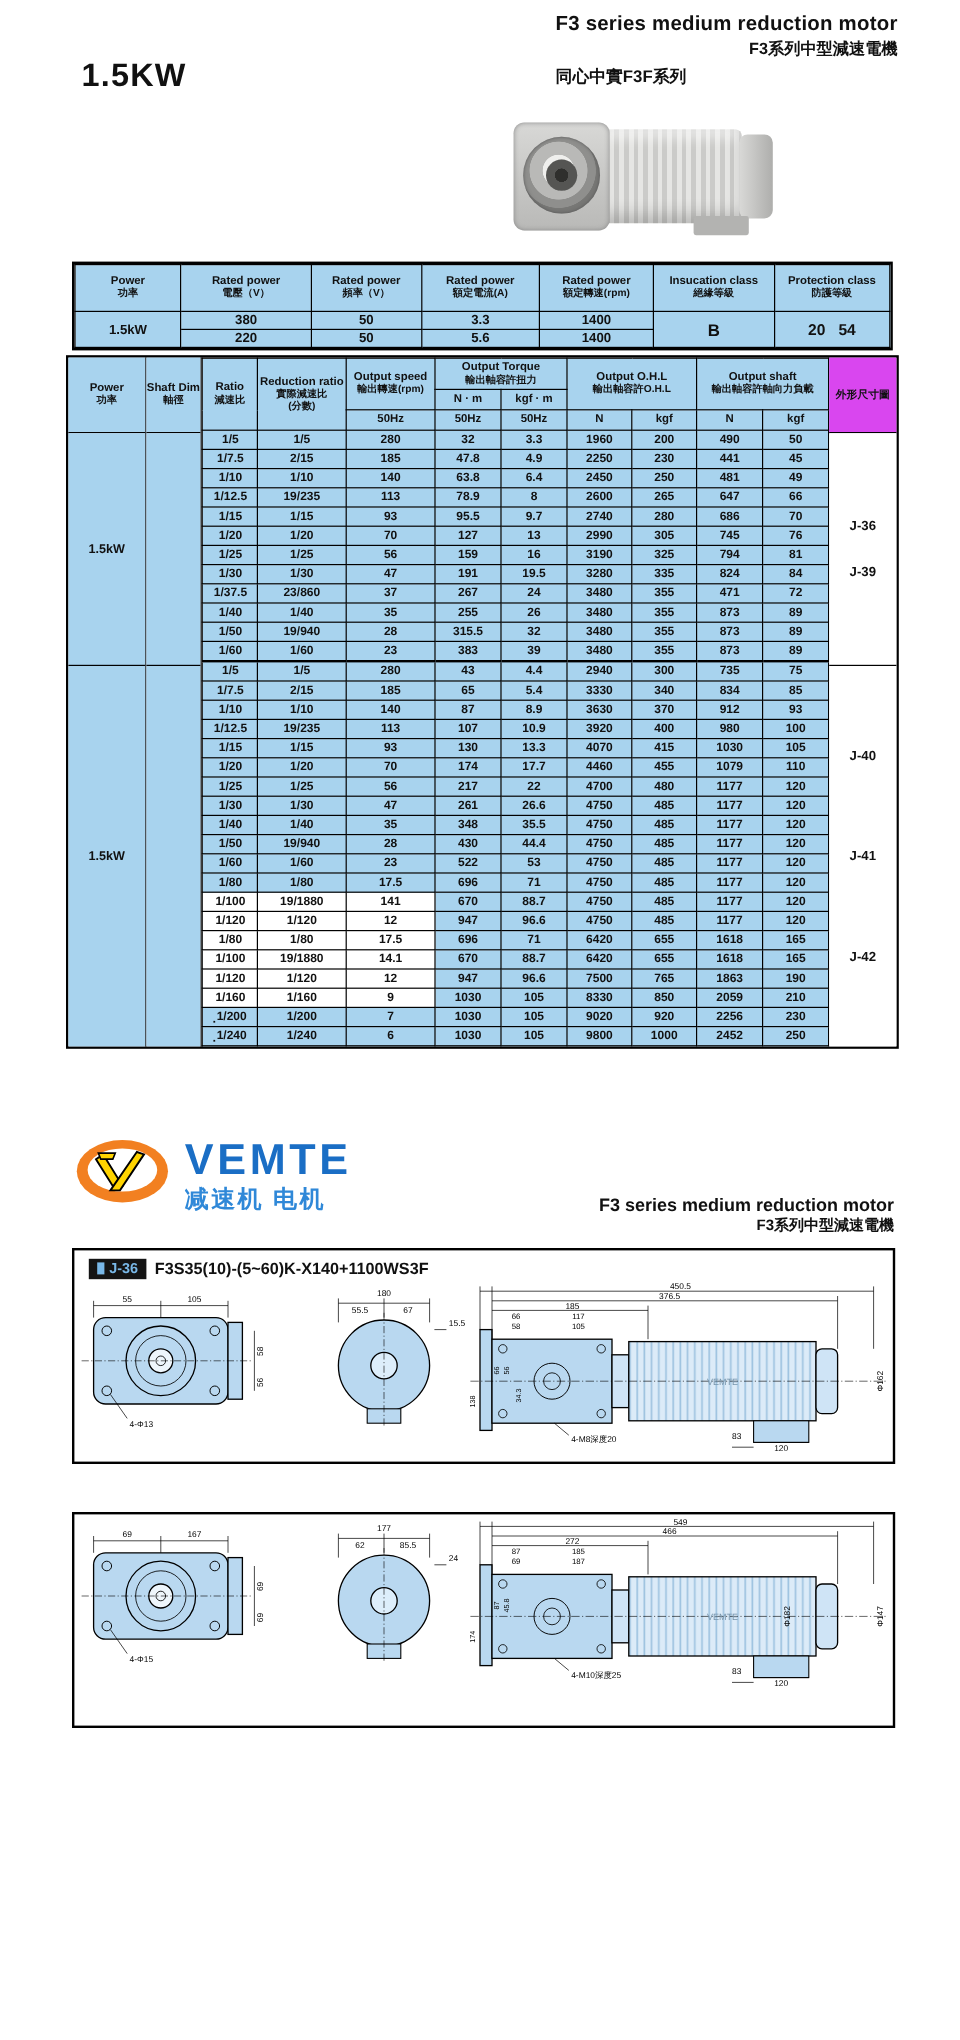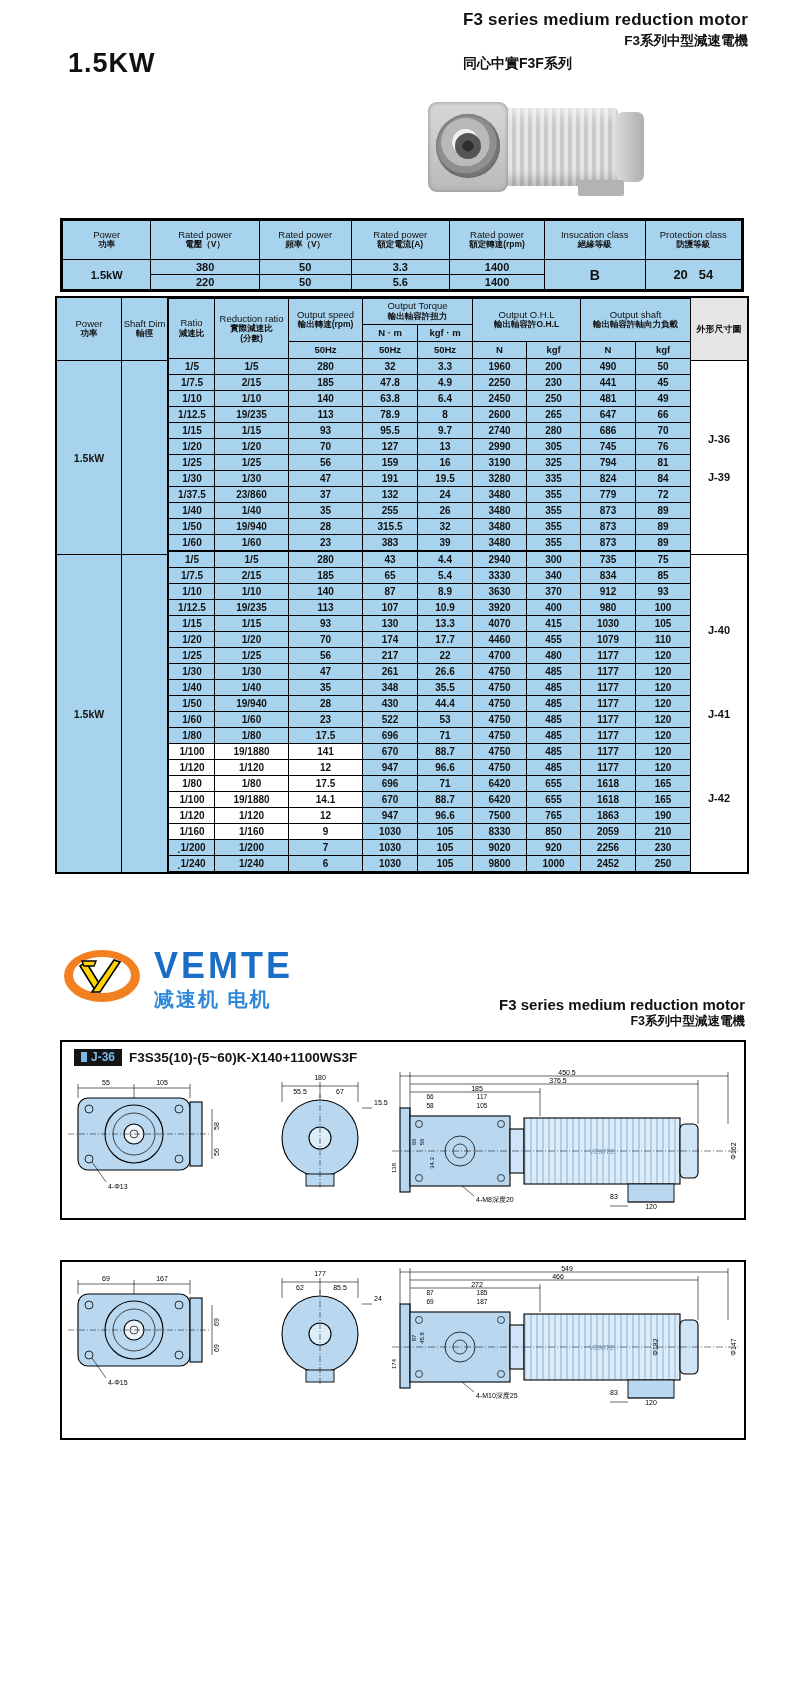--- a/index.html
+++ b/index.html
@@ -18,42 +18,42 @@
   .ph-gear{position:absolute;left:0;top:8px;width:80px;height:90px;background:linear-gradient(180deg,#d8d8d6,#b9b9b7);border-radius:9px;box-shadow:inset 0 0 4px #888;}
   .ph-face{position:absolute;left:8px;top:12px;width:64px;height:64px;border-radius:50%;
            background:radial-gradient(circle at 46% 44%, #efefed 0 26%, #b9b9b7 27% 48%, #8f8f8d 49% 62%, #777775 63% 100%);box-shadow:inset 0 0 3px #555;}
   .ph-hub{position:absolute;left:27px;top:31px;width:26px;height:26px;border-radius:50%;background:radial-gradient(circle,#2f2f2d 0 30%,#555553 31% 70%,#3a3a38 71%);}
   .ph-body{position:absolute;left:72px;top:14px;width:118px;height:78px;border-radius:5px;
            background:repeating-linear-gradient(90deg,#e6e6e4 0 4px,#cbcbc9 4px 8px);box-shadow:inset 0 -8px 12px rgba(0,0,0,.18), inset 0 8px 10px rgba(255,255,255,.5);}
   .ph-cap{position:absolute;left:188px;top:18px;width:28px;height:70px;border-radius:7px;background:linear-gradient(90deg,#d9d9d7,#aeaeac);}
   .ph-box{position:absolute;left:150px;top:86px;width:46px;height:16px;background:#b3b3b1;border-radius:2px;}
   table{border-collapse:collapse;}
   th,td{border:1px solid #000;background:#a8d3ee;text-align:center;vertical-align:middle;padding:0;}
-  .en{display:block;font-size:9.5px;font-weight:normal;line-height:1.1;}
+  .en{display:block;font-size:9.5px;font-weight:bold;line-height:1.1;}
   .zh{display:block;font-size:8.5px;font-weight:bold;line-height:1.15;}
 
   
   .spec-wrap{position:absolute;left:60px;top:218px;width:680px;border:2px solid #000;}
   .spec{width:100%;table-layout:fixed;}
   .spec th{height:38px;}
   .spec td{height:14px;font-size:11px;font-weight:bold;}
   .pre{white-space:pre;}
 
   
   .rt-wrap{position:absolute;left:55px;top:296px;width:690px;border:2px solid #000;display:flex;align-items:stretch;}
   .sidecol{display:flex;flex-direction:column;border-right:1px solid #000;}
   .sidecol .sc{display:flex;align-items:center;justify-content:center;flex-direction:column;background:#a8d3ee;}
   .sc.h{height:62px;border-bottom:1px solid #000;}
   .sc.b1{height:193px;border-bottom:1px solid #000;font-size:10.5px;font-weight:bold;}
   .sc.b2{flex:1;font-size:10.5px;font-weight:bold;}
   .col-power{width:64px;}
   .col-shaft{width:45px;justify-content:space-between;}
   .col-ref{width:57px;border-right:none;border-left:0;}
   .col-ref .sc{background:#fff;}
-  .col-ref .sc.h{background:#e5e5e5;}
+  .col-ref .sc.h{background:#d946ef;}
   .ref-list{display:flex;flex-direction:column;align-items:center;justify-content:center;}
   .refl{font-size:11px;font-weight:bold;}
   .col-ref .b1 .refl{margin:13px 0;}
   .col-ref .b2 .refl{margin:36px 0;}
 
   .rt{width:522px;table-layout:fixed;}
   .rt thead th{line-height:1.05;}
   .rt tbody td{height:15px;font-size:10px;font-weight:bold;}
   .rt tbody tr.white td:nth-child(-n+3){background:#fff;}
   .rt .hz{font-size:9.5px;font-weight:bold;text-align:center;}
@@ -342,25 +342,25 @@
             <td>3280</td>
             <td>335</td>
             <td>824</td>
             <td>84</td>
           </tr>
 
           <tr>
             <td><span class="mk"></span><span>1/37.5</span></td>
             <td>23/860</td>
             <td>37</td>
-            <td>132</td>
+            <td>267</td>
             <td>24</td>
             <td>3480</td>
             <td>355</td>
-            <td>779</td>
+            <td>471</td>
             <td>72</td>
           </tr>
 
           <tr>
             <td><span class="mk"></span><span>1/40</span></td>
             <td>1/40</td>
             <td>35</td>
             <td>255</td>
             <td>26</td>
             <td>3480</td>

